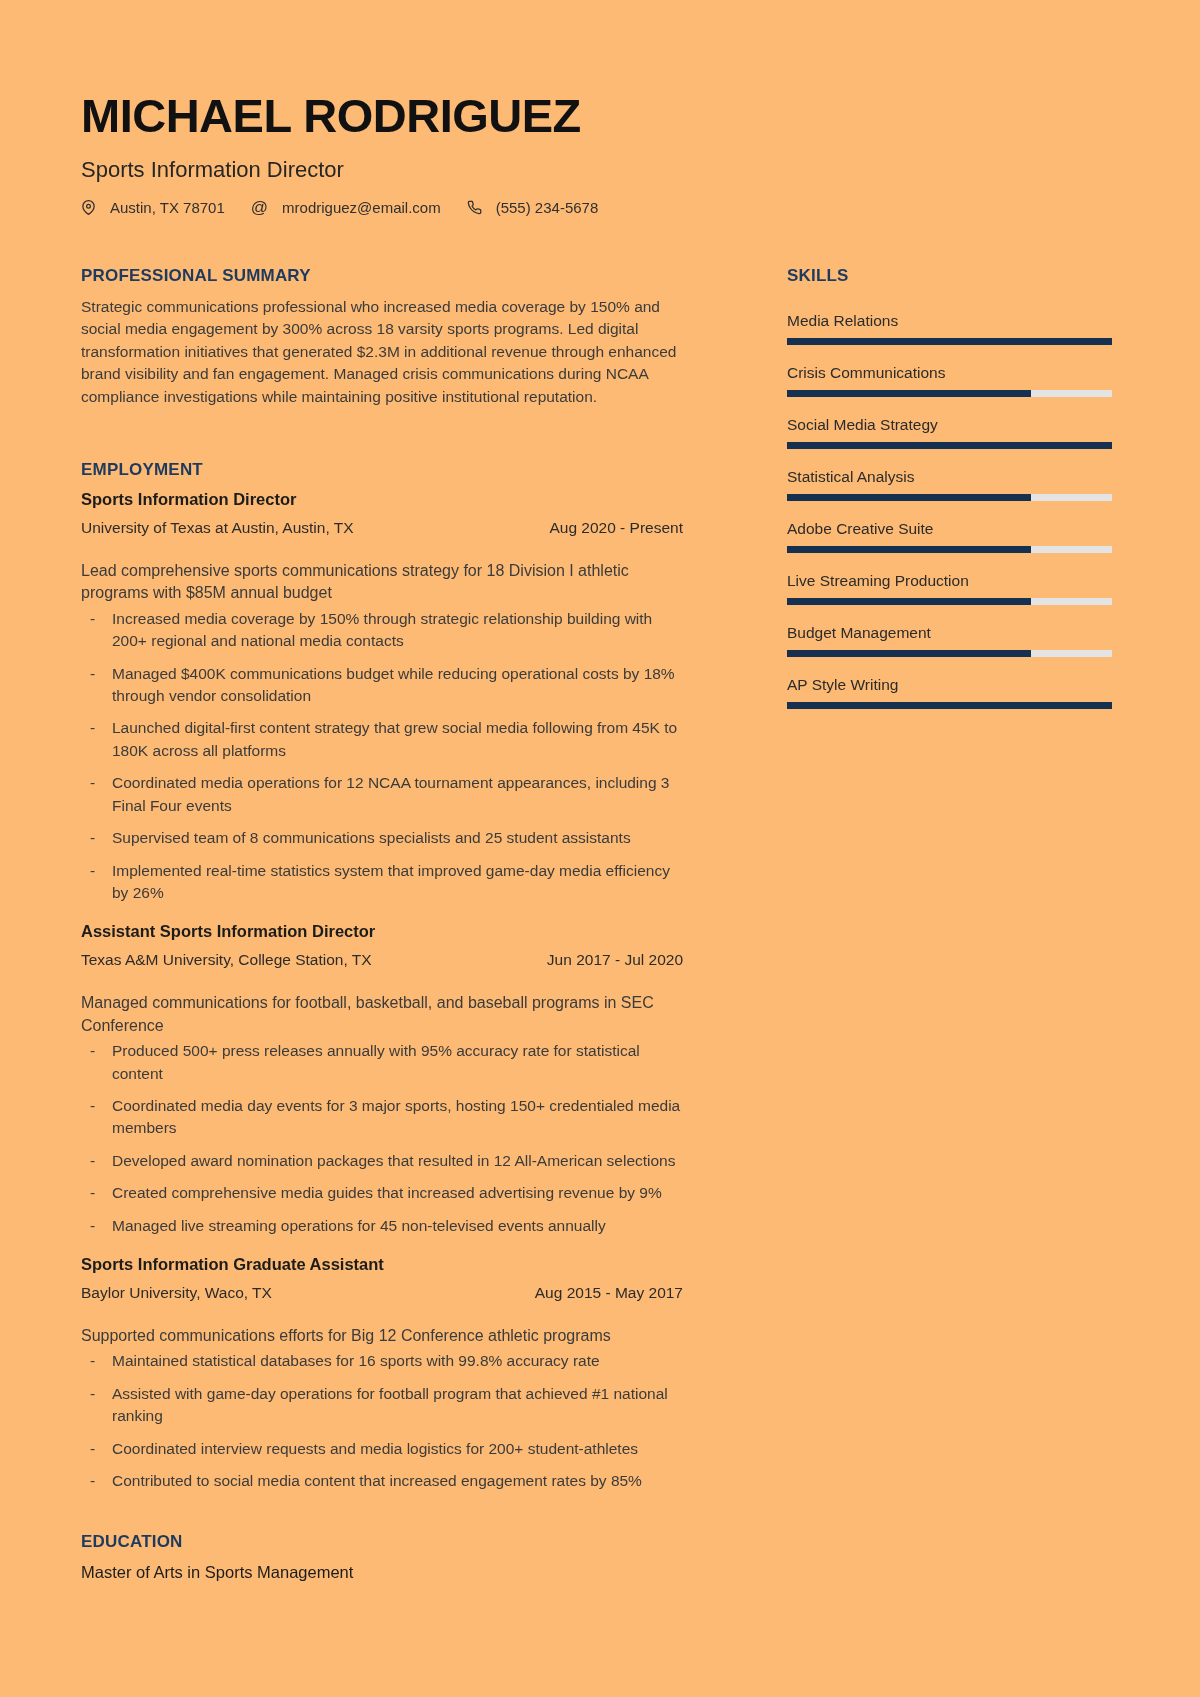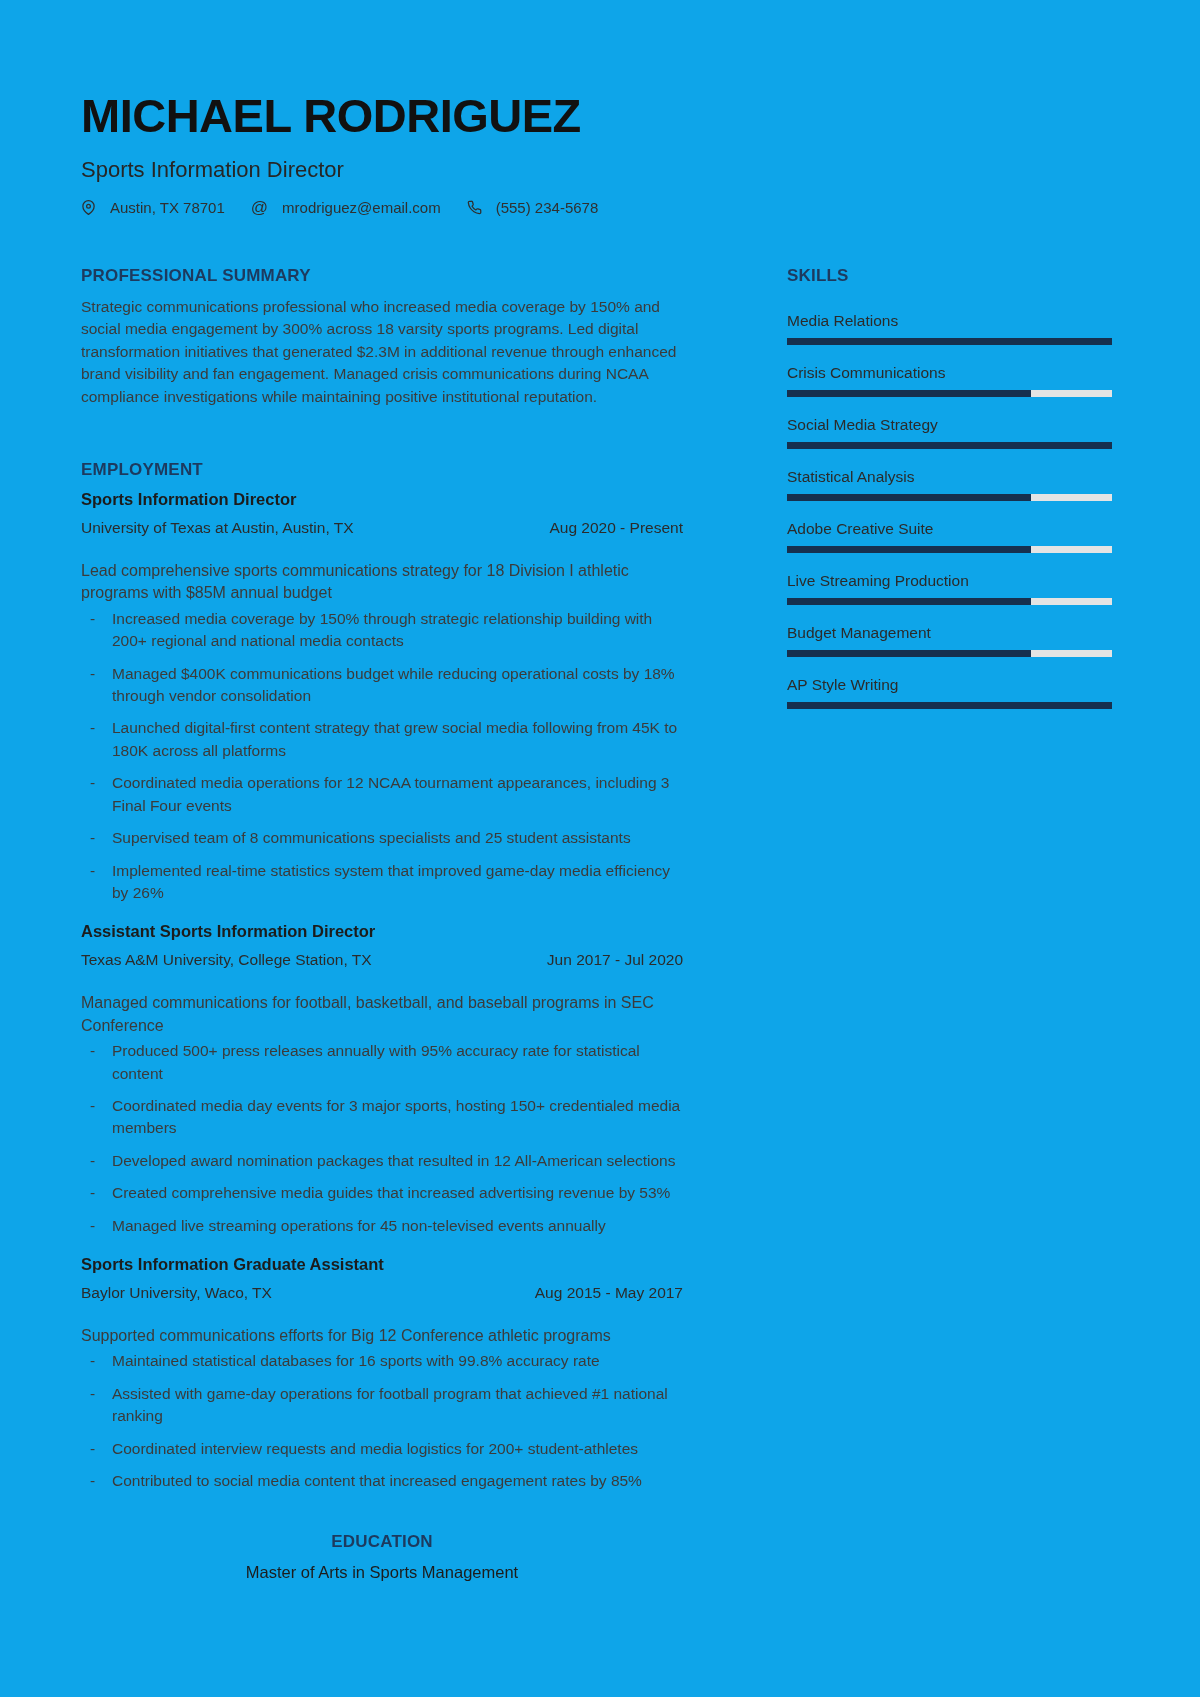--- a/index.html
+++ b/index.html
@@ -12,21 +12,21 @@
     --meta:#2b2b2b;
   }
   *{box-sizing:border-box;}
   html,body{margin:0;padding:0;background:#ffffff;}
   body{
     width:1200px;height:1697px;overflow:hidden;
     font-family:"Liberation Sans", sans-serif;
     -webkit-font-smoothing:antialiased;
   }
   .page{
-    width:1200px;height:1697px;background:#0ea5e9;
+    width:1200px;height:1697px;background:#fdba74;
     padding:92px 88px 0 81px;
   }
   
   .name{
     margin:0;font-size:47px;line-height:1;font-weight:bold;
     letter-spacing:-0.5px;color:var(--name);
   }
   .subtitle{
     margin-top:18px;font-size:22px;line-height:26px;color:#262626;
   }
@@ -58,21 +58,21 @@
     margin-top:8px;font-size:15.5px;line-height:22px;color:var(--meta);
   }
   .job-desc{margin:21px 0 0 0;font-size:16px;line-height:22.4px;color:var(--body);}
   ul.bullets{list-style:none;margin:3px 0 0 0;padding:0;}
   ul.bullets li{
     position:relative;padding-left:31px;margin-bottom:10px;
     font-size:15.5px;line-height:22.4px;color:var(--body);
   }
   ul.bullets li::before{content:"-";position:absolute;left:9px;top:0;}
   
-  .education{margin-top:40px;text-align:center;}
+  .education{margin-top:40px;}
   .degree{margin-top:3px;font-size:16.5px;line-height:20px;font-weight:normal;color:var(--dark);}
   
   .skills h2.section-heading{margin-bottom:24px;}
   .skill{margin-bottom:17px;}
   .skill-name{font-size:15.5px;line-height:21px;color:var(--meta);}
   .skill-track{margin-top:7px;height:7px;background:var(--track);}
   .skill-fill{height:100%;background:var(--bar);}
 </style>
 </head>
 <body>
@@ -140,21 +140,21 @@
     <h3 class="job-title">Assistant Sports Information Director</h3>
     <div class="job-meta">
       <span class="company">Texas A&amp;M University, College Station, TX</span>
       <span class="dates">Jun 2017 - Jul 2020</span>
     </div>
     <p class="job-desc">Managed communications for football, basketball, and baseball programs in SEC Conference</p>
     <ul class="bullets">
                 <li>Produced 500+ press releases annually with 95% accuracy rate for statistical content</li>
                 <li>Coordinated media day events for 3 major sports, hosting 150+ credentialed media members</li>
                 <li>Developed award nomination packages that resulted in 12 All-American selections</li>
-                <li>Created comprehensive media guides that increased advertising revenue by 53%</li>
+                <li>Created comprehensive media guides that increased advertising revenue by 9%</li>
                 <li>Managed live streaming operations for 45 non-televised events annually</li>
               </ul>
   </article>
 
   <article class="job">
     <h3 class="job-title">Sports Information Graduate Assistant</h3>
     <div class="job-meta">
       <span class="company">Baylor University, Waco, TX</span>
       <span class="dates">Aug 2015 - May 2017</span>
     </div>

